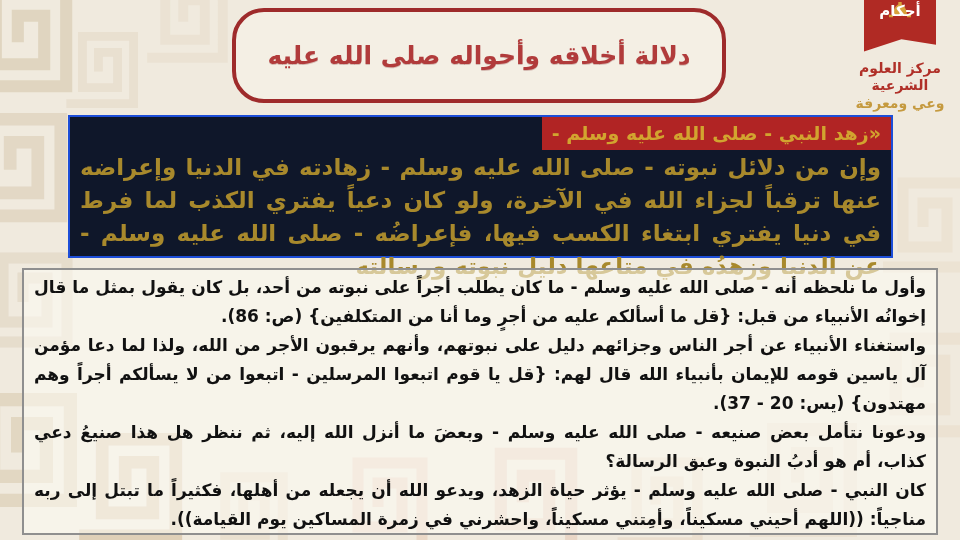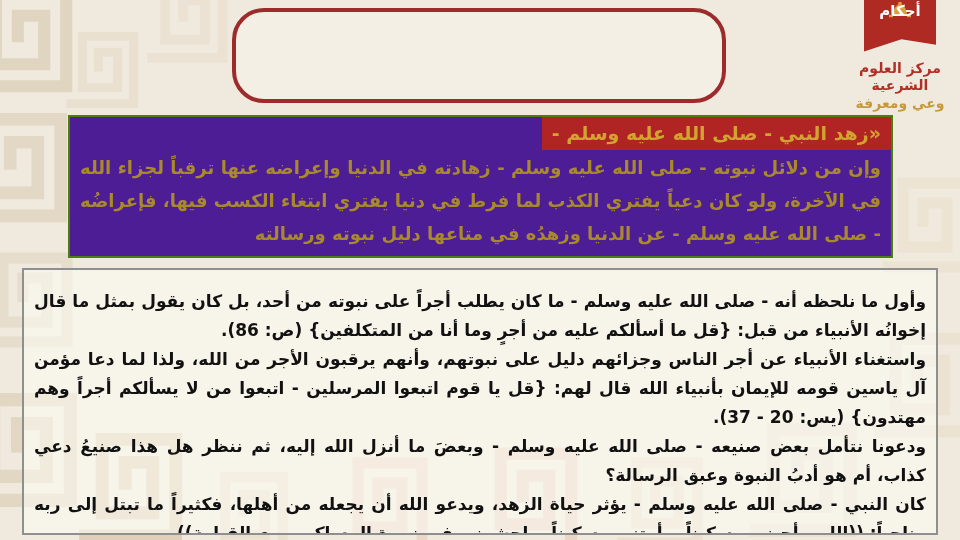--- a/index.html
+++ b/index.html
@@ -32,37 +32,37 @@
   .banner-word{
     position:absolute;left:0;right:0;top:4px;color:#ffffff;
     font-weight:bold;font-size:15px;line-height:1;
   }
   .dome{position:absolute;top:2px;left:0;right:0;display:flex;justify-content:center}
   .org-name{color:#b03028;font-weight:bold;font-size:14px;margin-top:4px;line-height:1.2}
   .tagline{color:#c59a3f;font-weight:bold;font-size:14px;margin-top:2px;line-height:1.1}
   
   .zuhd-box{
     position:absolute;left:68px;top:115px;width:825px;height:143px;
-    background:#4c1d95;border:2px solid #4d7c0f;z-index:2;box-sizing:border-box;
+    background:#0f172a;border:2px solid #1d4ed8;z-index:2;box-sizing:border-box;
   }
   .zuhd-badge{
     position:absolute;top:0;right:0;height:33px;background:#b12424;
     color:#d2a42f;font-weight:bold;font-size:19px;line-height:33px;
     padding:0 10px;white-space:nowrap;
   }
   .zuhd-body{
     position:absolute;top:34px;right:0;left:0;padding:0 10px;
-    color:#a8892c;font-weight:bold;font-size:18px;line-height:33px;
+    color:#a8892c;font-weight:bold;font-size:23px;line-height:33px;
     text-align:justify;
   }
   
   .commentary-box{
     position:absolute;left:22px;top:268px;width:916px;height:267px;
     background:rgba(253,251,244,0.55);border:2px solid #8f8f8f;
-    z-index:2;box-sizing:border-box;padding:17px 10px;
+    z-index:2;box-sizing:border-box;padding:3px 10px;
     color:#111111;font-weight:bold;font-size:17px;line-height:29px;
     text-align:justify;overflow:hidden;
   }
   .commentary-box p{margin:0}
 </style>
 </head>
 <body>
 
 <svg class="bg-pattern" width="960" height="540" viewBox="0 0 960 540" aria-hidden="true">
   <defs>
@@ -80,20 +80,21 @@
   <use href="#kufic" transform="translate(200,470) scale(0.9)" stroke="#e3d5c0" opacity="0.5"></use>
   <use href="#kufic" transform="translate(330,455) scale(1.0)" stroke="#e6c9b4" opacity="0.55"></use>
   <use href="#kufic" transform="translate(470,445) scale(1.1)" stroke="#e2c2ae" opacity="0.5"></use>
   <use href="#kufic" transform="translate(610,455) scale(0.95)" stroke="#e5d3bd" opacity="0.45"></use>
   <use href="#kufic" transform="translate(740,420) scale(1.2)" stroke="#e7d6c0" opacity="0.4"></use>
   <use href="#kufic" transform="translate(875,175) scale(1.0)" stroke="#e8dcc8" opacity="0.5"></use>
   <use href="#kufic" transform="translate(865,330) scale(1.1)" stroke="#e6d9c3" opacity="0.45"></use>
 </svg>
 
 <div class="title-box">
+  <div class="title-line">دلالة أخلاقه وأحواله صلى الله عليه</div>
 </div>
 
 <div class="logo">
   <div class="banner">
     <span class="dome">
       <svg width="26" height="16" viewBox="0 0 26 16" aria-hidden="true">
         <path d="M13 1 C8 4 6 8 6 14 H20 C20 8 18 4 13 1 Z" fill="#d8a13b"></path>
         <rect x="11.3" y="-1" width="3.4" height="3" fill="#d8a13b"></rect>
         <path d="M2 14 H6 M20 14 H24" stroke="#d8a13b" stroke-width="2.4"></path>
       </svg>

